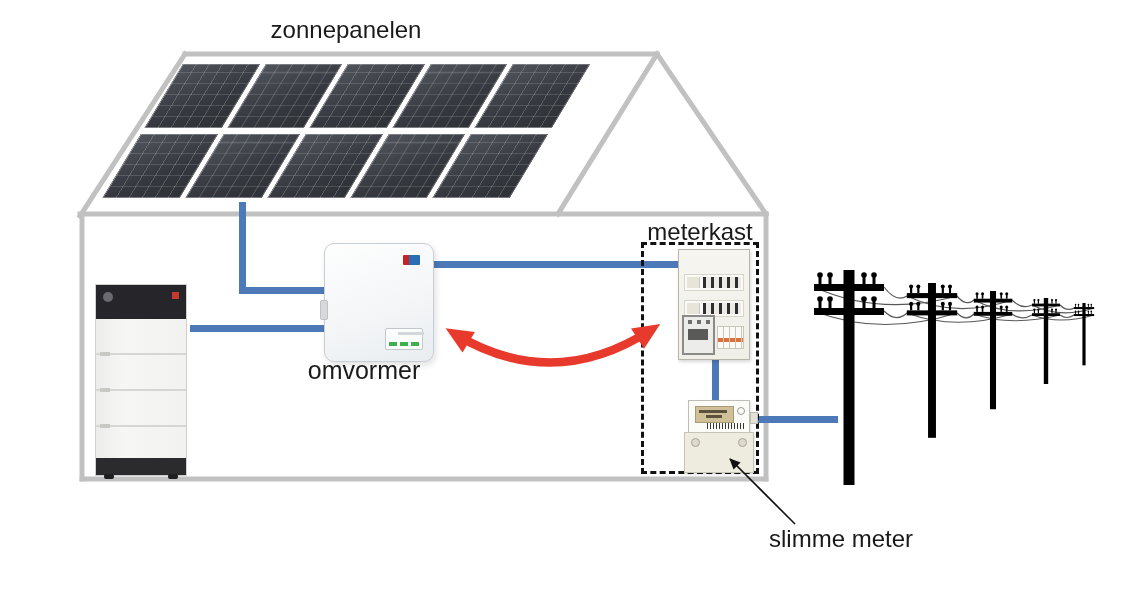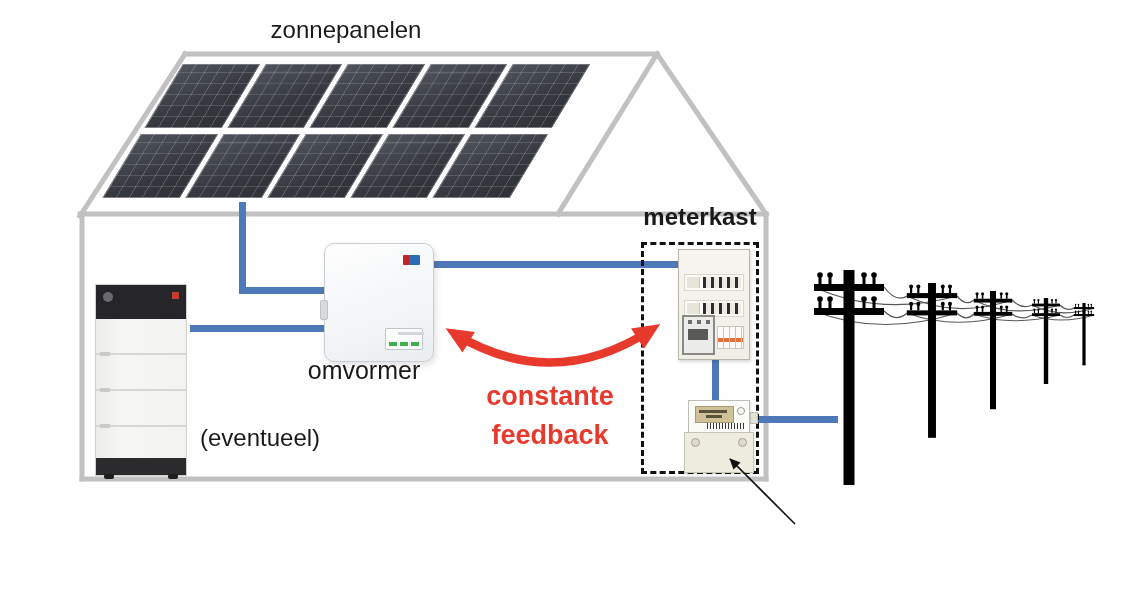--- a/index.html
+++ b/index.html
@@ -257,26 +257,22 @@
 
     <path d="M455,334 Q553,393 651,330" fill="none" stroke="#e8392d" stroke-width="8.5" marker-start="url(#ah-red)" marker-end="url(#ah-red)"></path>
 
     <line x1="795" y1="524" x2="730" y2="459" stroke="#111" stroke-width="1.6" marker-end="url(#ah-black)"></line>
   </svg>
 
   <div class="lbl" style="left:246px;top:16px;width:200px;">zonnepanelen</div>
 
   <div class="lbl" style="left:307px;top:355px;width:114px;font-size:25px;">omvormer</div>
 
-  <div class="lbl" style="left:640px;top:203px;width:120px;font-weight:bold;">meterkast</div>
+  <div class="lbl" style="left:640px;top:218px;width:120px;">meterkast</div>
 
   <div class="lbl left" style="left:200px;top:421px;line-height:33px;">
-    <div>(eventueel)</div>
-  </div>
-
-  <div class="lbl red" style="left:462px;top:377px;width:176px;">
-    <div>constante</div>
-    <div>feedback</div>
-  </div>
-
-
+  </div>
+
+
+
+  <div class="lbl" style="left:766px;top:525px;width:150px;">slimme meter</div>
 
 </div>
 
 </body></html>

